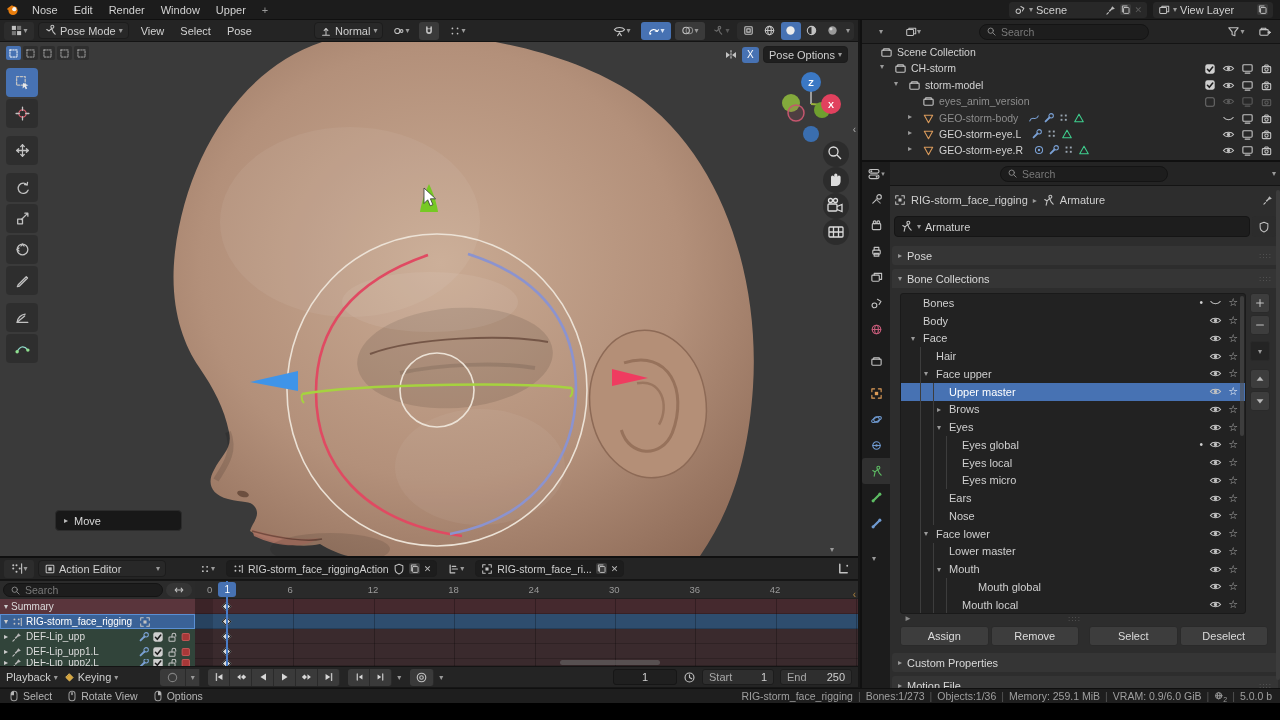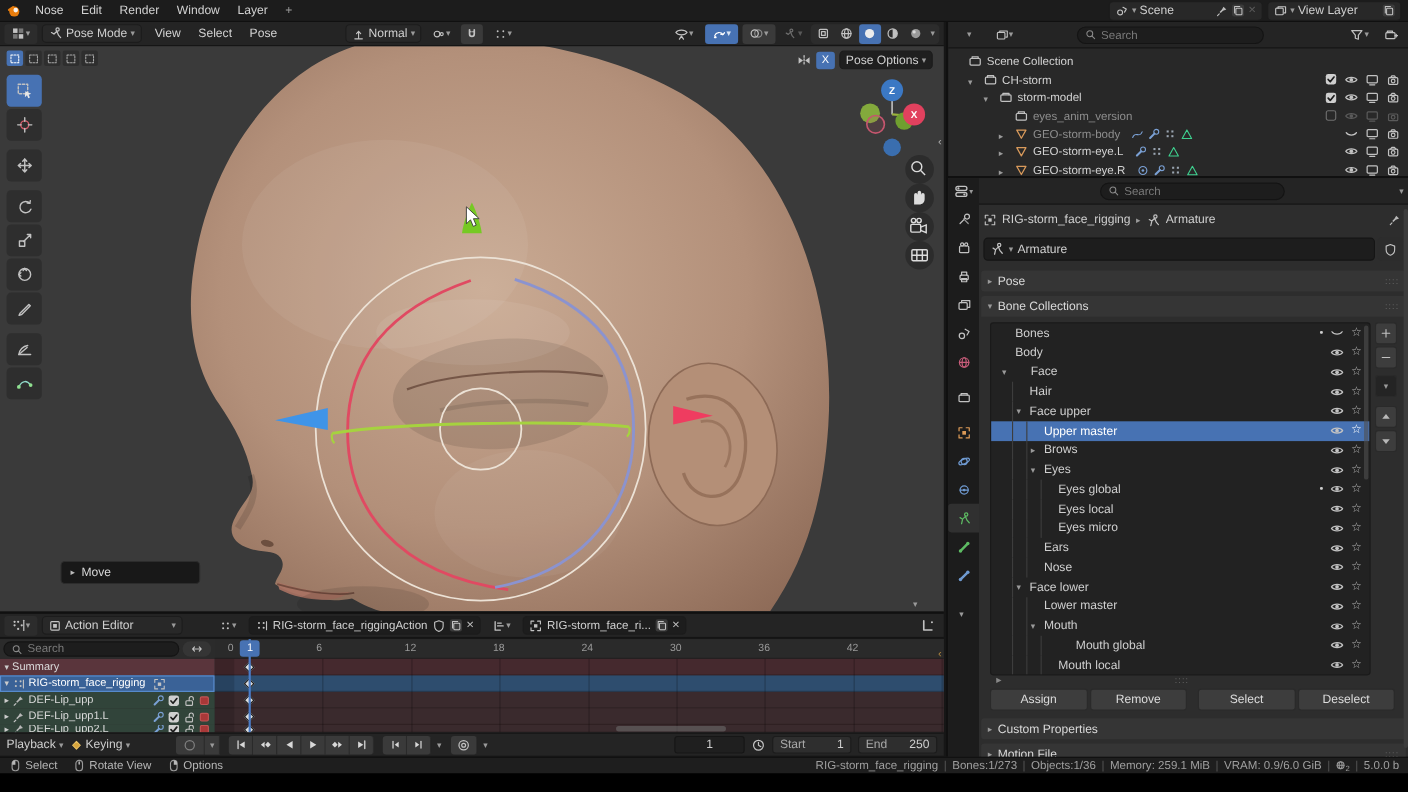--- a/index.html
+++ b/index.html
@@ -16,21 +16,21 @@
   .tab.active { background:#3d3d3d; color:#e8e8e8; }
   .pill { background:#282828; border:1px solid #1c1c1c; border-radius:4px; display:flex;
           align-items:center; gap:3px; padding:0 5px; height:18px; }
   .hbtn { display:flex; align-items:center; justify-content:center; height:18px; border-radius:3px; }
   .chev { font-size:8px; color:#9a9a9a; }
   .searchpill { background:#1d1d1d; border:1px solid #141414; border-radius:9px; display:flex;
                 align-items:center; gap:4px; padding:0 6px; }
   .searchpill input { background:transparent; border:none; outline:none; color:#cfcfcf;
                       font-family:inherit; font-size:10.5px; width:100%; }
   .searchpill input::placeholder { color:#7a7a7a; }
-  .olrow { display:flex; align-items:flex-end; height:16.4px; padding-left:4px; font-size:10.5px; }
+  .olrow { display:flex; align-items:flex-start; height:16.4px; padding-left:4px; font-size:10.5px; }
   .bcrow { display:flex; align-items:center; height:17.75px; position:relative; font-size:11px; }
   .bcrow.selected { background:#4772b3; color:#fff; }
   .guide { position:absolute; top:0; bottom:0; width:1px; background:#3d3d3d; }
   .panelhdr { background:#353535; border-radius:3px; display:flex; align-items:center;
               gap:5px; padding:0 6px; height:19px; color:#d8d8d8; }
   .grip { color:#666; font-size:8px; letter-spacing:1px; }
   .btn { background:#3d3d3d; border:1px solid #2a2a2a; border-radius:3px; display:flex;
          align-items:center; justify-content:center; height:20px; color:#dcdcdc; }
   .chname { display:flex; align-items:center; height:15px; font-size:10px; gap:3px; padding-left:4px; }
   .trbtn { width:22px; height:17px; background:#3a3a3a; display:flex; align-items:center;
@@ -51,21 +51,21 @@
           <circle cx="7" cy="7.5" r="4.6" fill="#e87d0d" stroke="none"></circle>
           <circle cx="8.3" cy="6.2" r="2.1" fill="#f5f5f5" stroke="none"></circle>
           <path d="M2.2,6 L6,3.4" stroke="#e87d0d" stroke-width="2"></path>
         </svg>
       </span>
     <div class="row" id="topbar-menus">
         <span class="menu-item">Nose</span>
         <span class="menu-item">Edit</span>
         <span class="menu-item">Render</span>
         <span class="menu-item">Window</span>
-        <span class="menu-item">Layer</span>
+        <span class="menu-item">Upper</span>
       </div>
     <span class="menu-item" style="color:#9a9a9a;">+</span>
     <div style="flex:1"></div>
     <div class="pill" style="width:140px;margin-right:4px;">
       <span class="ic">
           <svg width="12" height="12" viewBox="0 0 14 14" fill="none" stroke="#c2c2c2" stroke-width="1.2" stroke-linecap="round" stroke-linejoin="round">
             <circle cx="5" cy="8.5" r="2.6"></circle>
             <path d="M8,3 l3.5,2 -1.8,3.2"></path>
           </svg>
         </span>
@@ -1382,21 +1382,21 @@
                 <path d="M1.5,7 C3.5,3.8 10.5,3.8 12.5,7 C10.5,10.2 3.5,10.2 1.5,7 Z"></path>
                 <circle cx="7" cy="7" r="1.8" fill="#c2c2c2" stroke="none"></circle>
               </svg>
             </span>
             <span style="color:#b0b0b0;font-size:11px;line-height:1;">☆</span>
           </span>
         </div>
         <div class="bcrow">
           <span style="width:10px;"></span>
           <span class="chev" style="width:12px;color:#9a9a9a;">▾</span>
-          <span style="color:#cfcfcf;margin-left:14px;">Face</span>
+          <span style="color:#cfcfcf;">Face</span>
           <div style="flex:1"></div>
           <span class="row" style="gap:6px;padding-right:7px;">
             <span class="ic">
               <svg width="13" height="13" viewBox="0 0 14 14" fill="none" stroke="#c2c2c2" stroke-width="1.2" stroke-linecap="round" stroke-linejoin="round">
                 <path d="M1.5,7 C3.5,3.8 10.5,3.8 12.5,7 C10.5,10.2 3.5,10.2 1.5,7 Z"></path>
                 <circle cx="7" cy="7" r="1.8" fill="#c2c2c2" stroke="none"></circle>
               </svg>
             </span>
             <span style="color:#b0b0b0;font-size:11px;line-height:1;">☆</span>
           </span>

